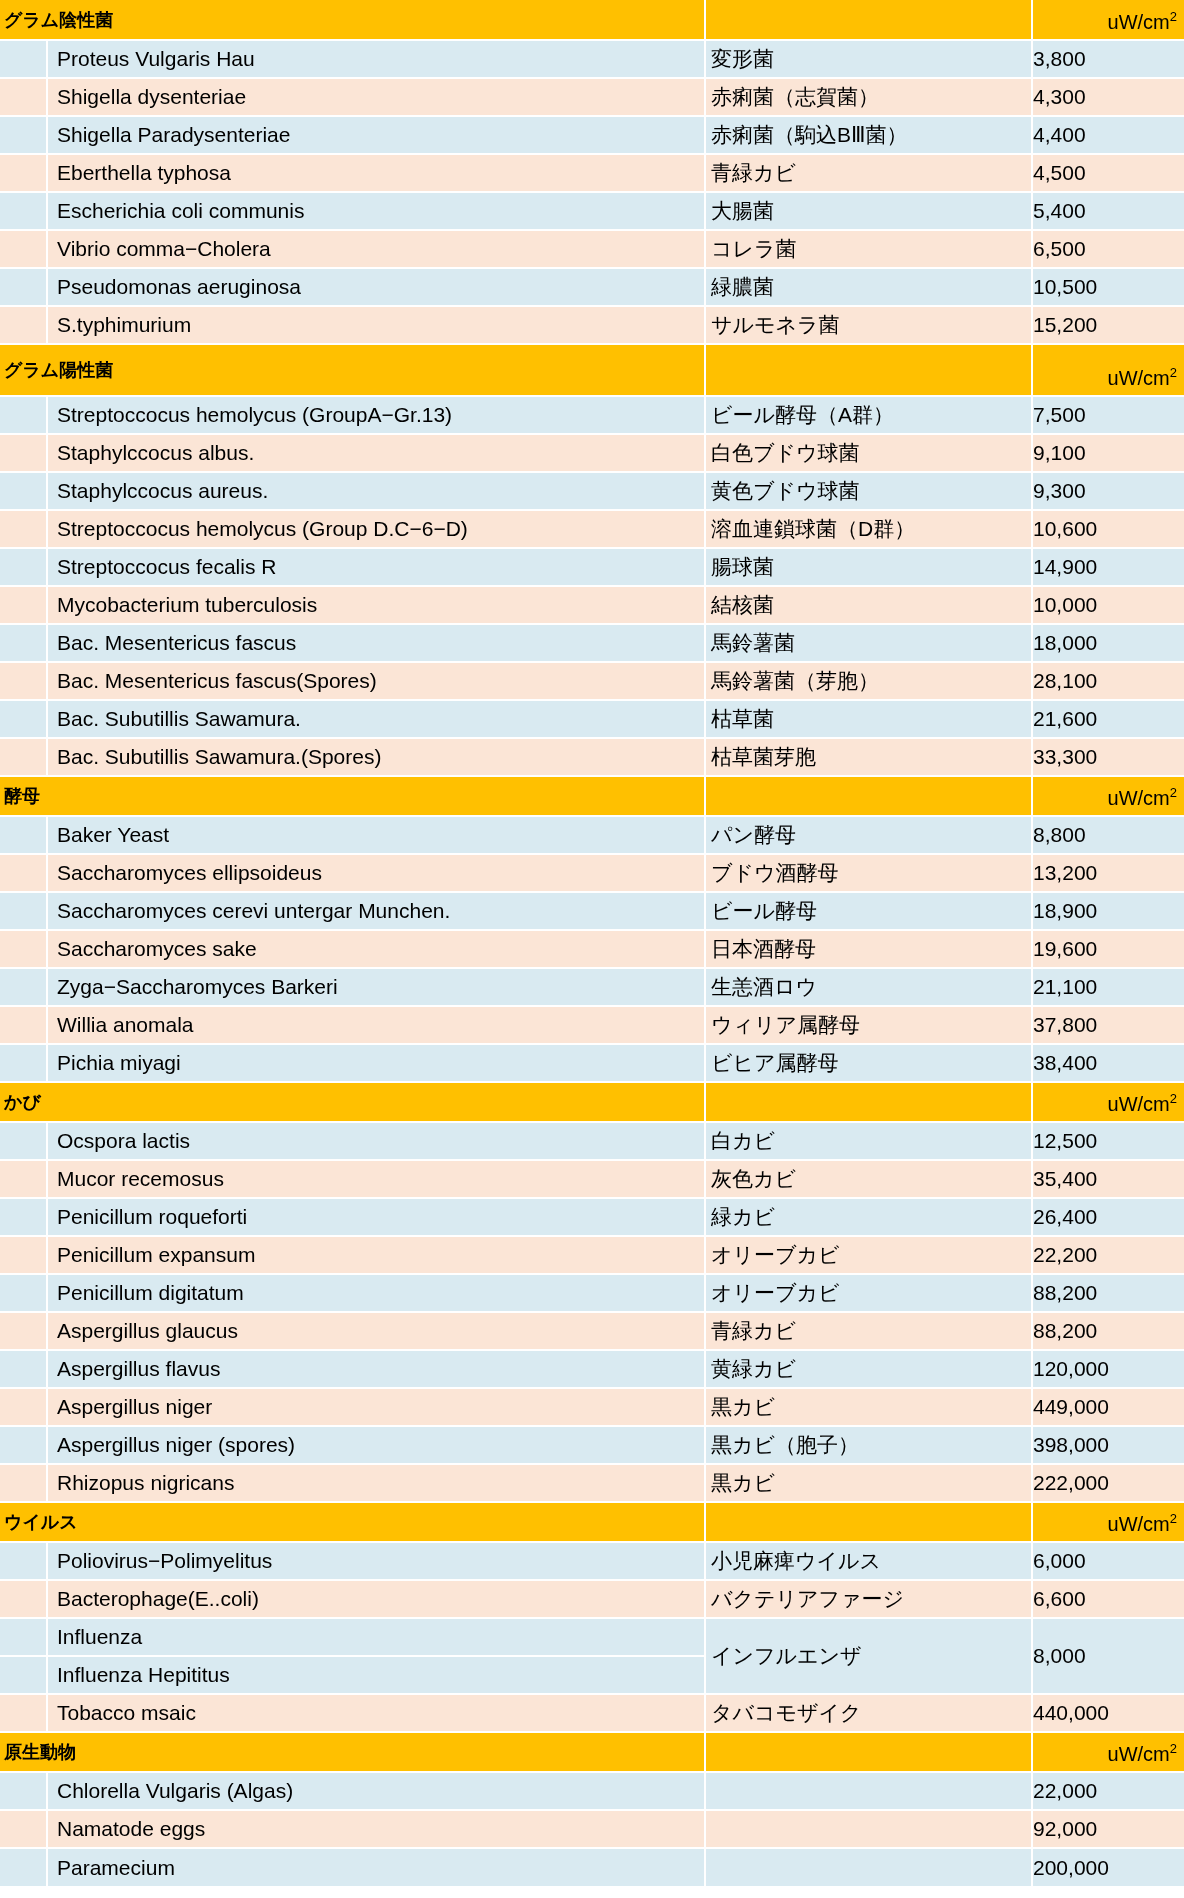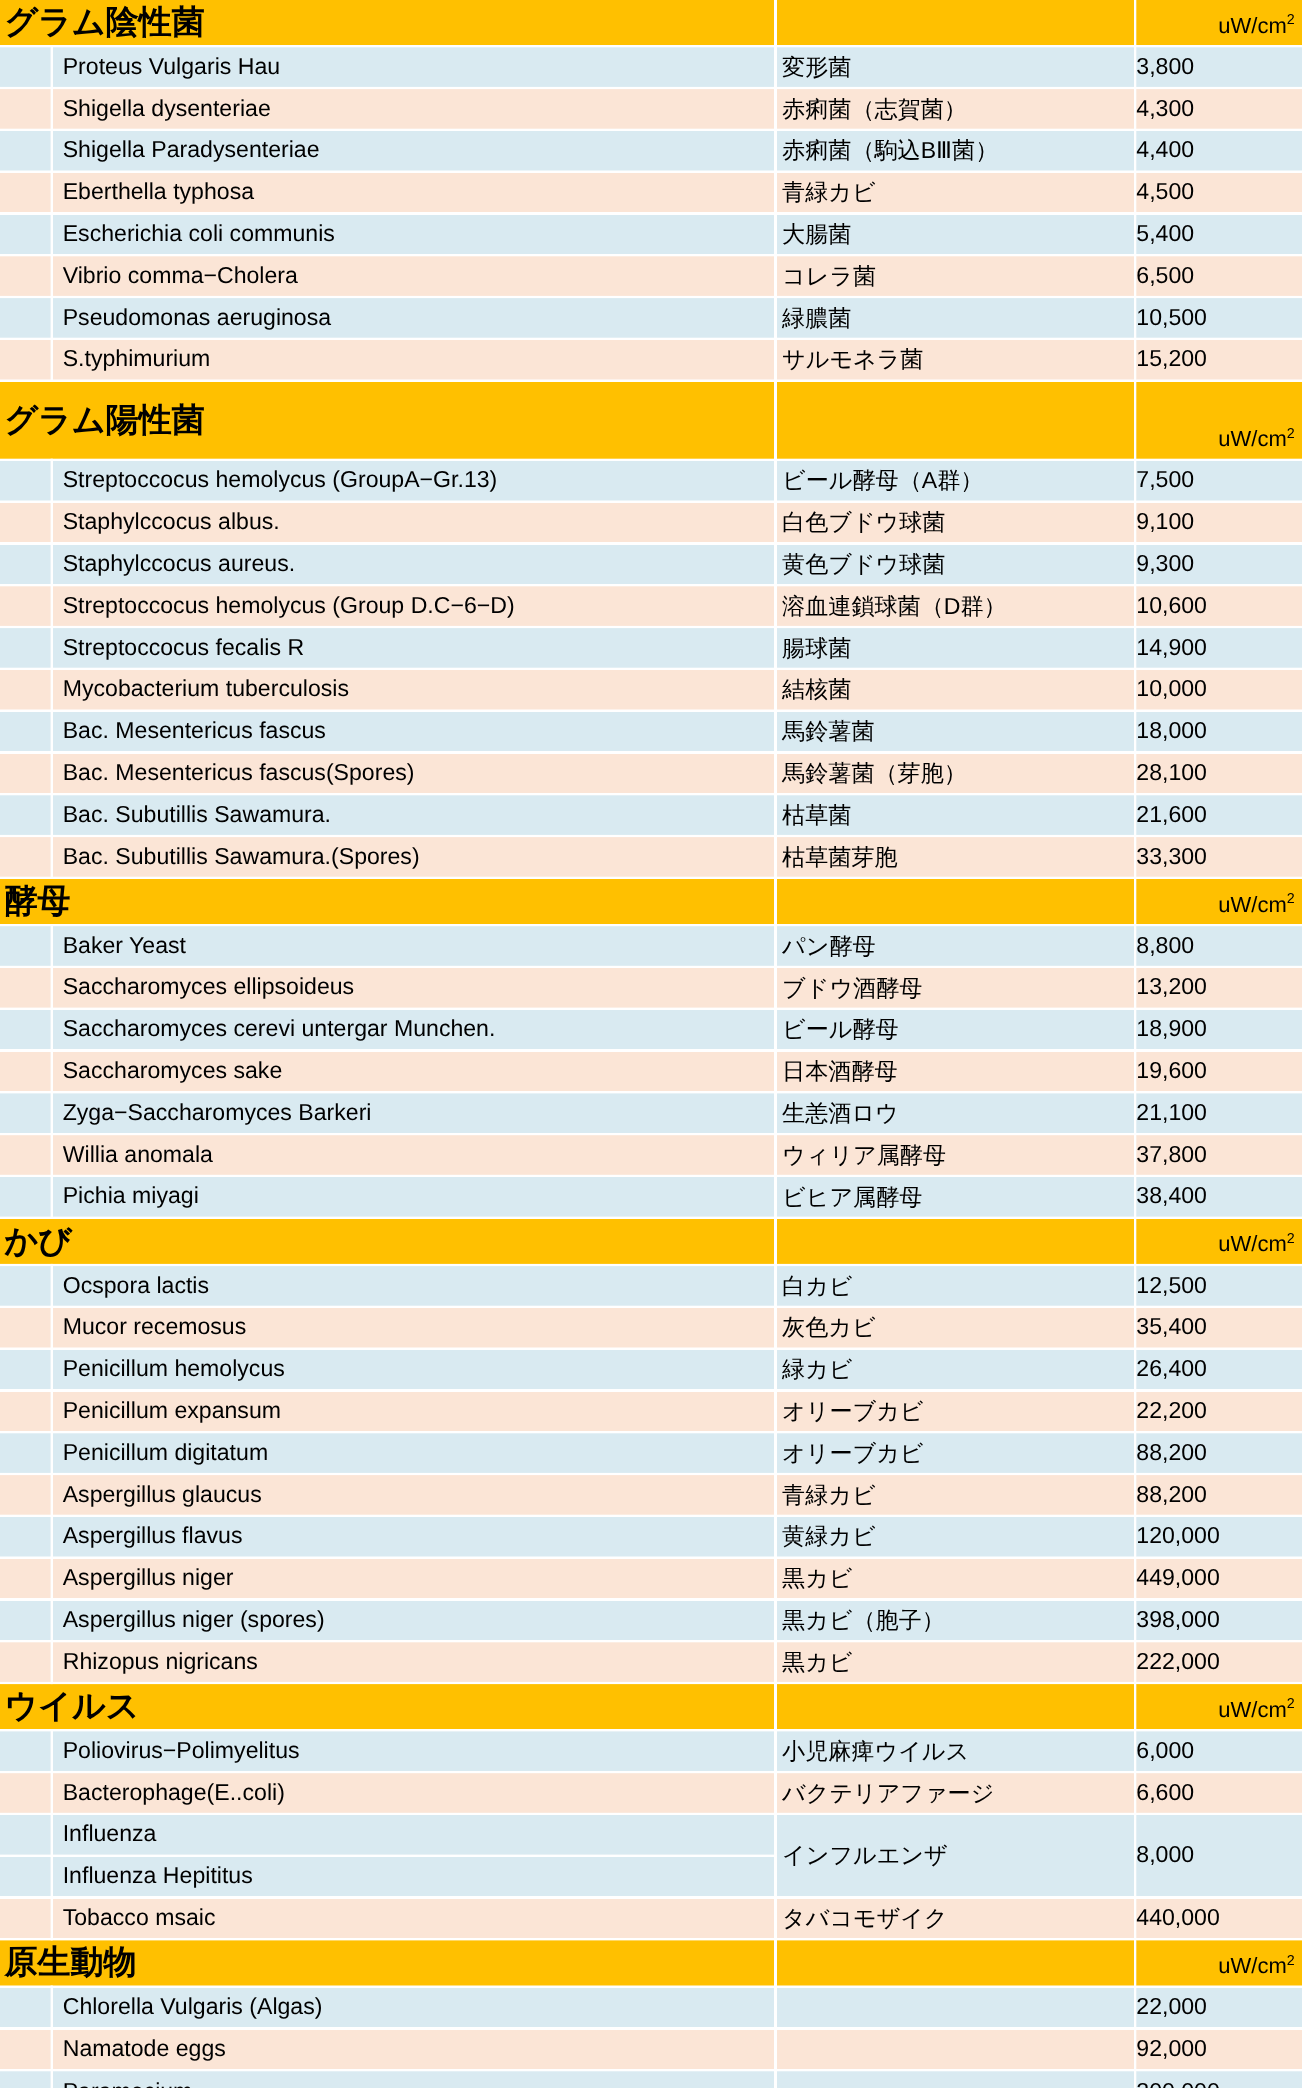--- a/index.html
+++ b/index.html
@@ -17,27 +17,27 @@
     white-space:nowrap;
     border-right:2px solid #fff;
     border-bottom:2px solid #fff;
     vertical-align:middle;
   }
   td.val, td.h-unit{border-right:none;}
   tr:last-child td{border-bottom:none;}
 
   tr.header td{background:#FFC000;}
   tr.header{height:40px;}
-  tr.header.tall{height:72px;border-radius:13px;}
+  tr.header.tall{height:52px;border-radius:13px;}
   tr.r{height:38px;border-radius:14px;}
   tr.r-blue td{background:#D9EAF1;}
   tr.r-peach td{background:#FBE5D6;}
 
   td.h-title{
-    font-size:30px;
+    font-size:18px;
     font-weight:bold;
     padding-left:4px;
   }
   td.h-unit{
     text-align:right;
     vertical-align:bottom;
     padding:0 7px 5px 0;
     font-size:20px;
   }
   td.h-unit sup{font-size:13px;line-height:1;}
@@ -233,21 +233,21 @@
         <td class="val">12,500</td>
       </tr>
       <tr class="r r-peach">
         <td class="indent"></td>
         <td class="latin">Mucor recemosus</td>
         <td class="jp">灰色カビ</td>
         <td class="val">35,400</td>
       </tr>
       <tr class="r r-blue">
         <td class="indent"></td>
-        <td class="latin">Penicillum hemolycus</td>
+        <td class="latin">Penicillum roqueforti</td>
         <td class="jp">緑カビ</td>
         <td class="val">26,400</td>
       </tr>
       <tr class="r r-peach">
         <td class="indent"></td>
         <td class="latin">Penicillum expansum</td>
         <td class="jp">オリーブカビ</td>
         <td class="val">22,200</td>
       </tr>
       <tr class="r r-blue">

